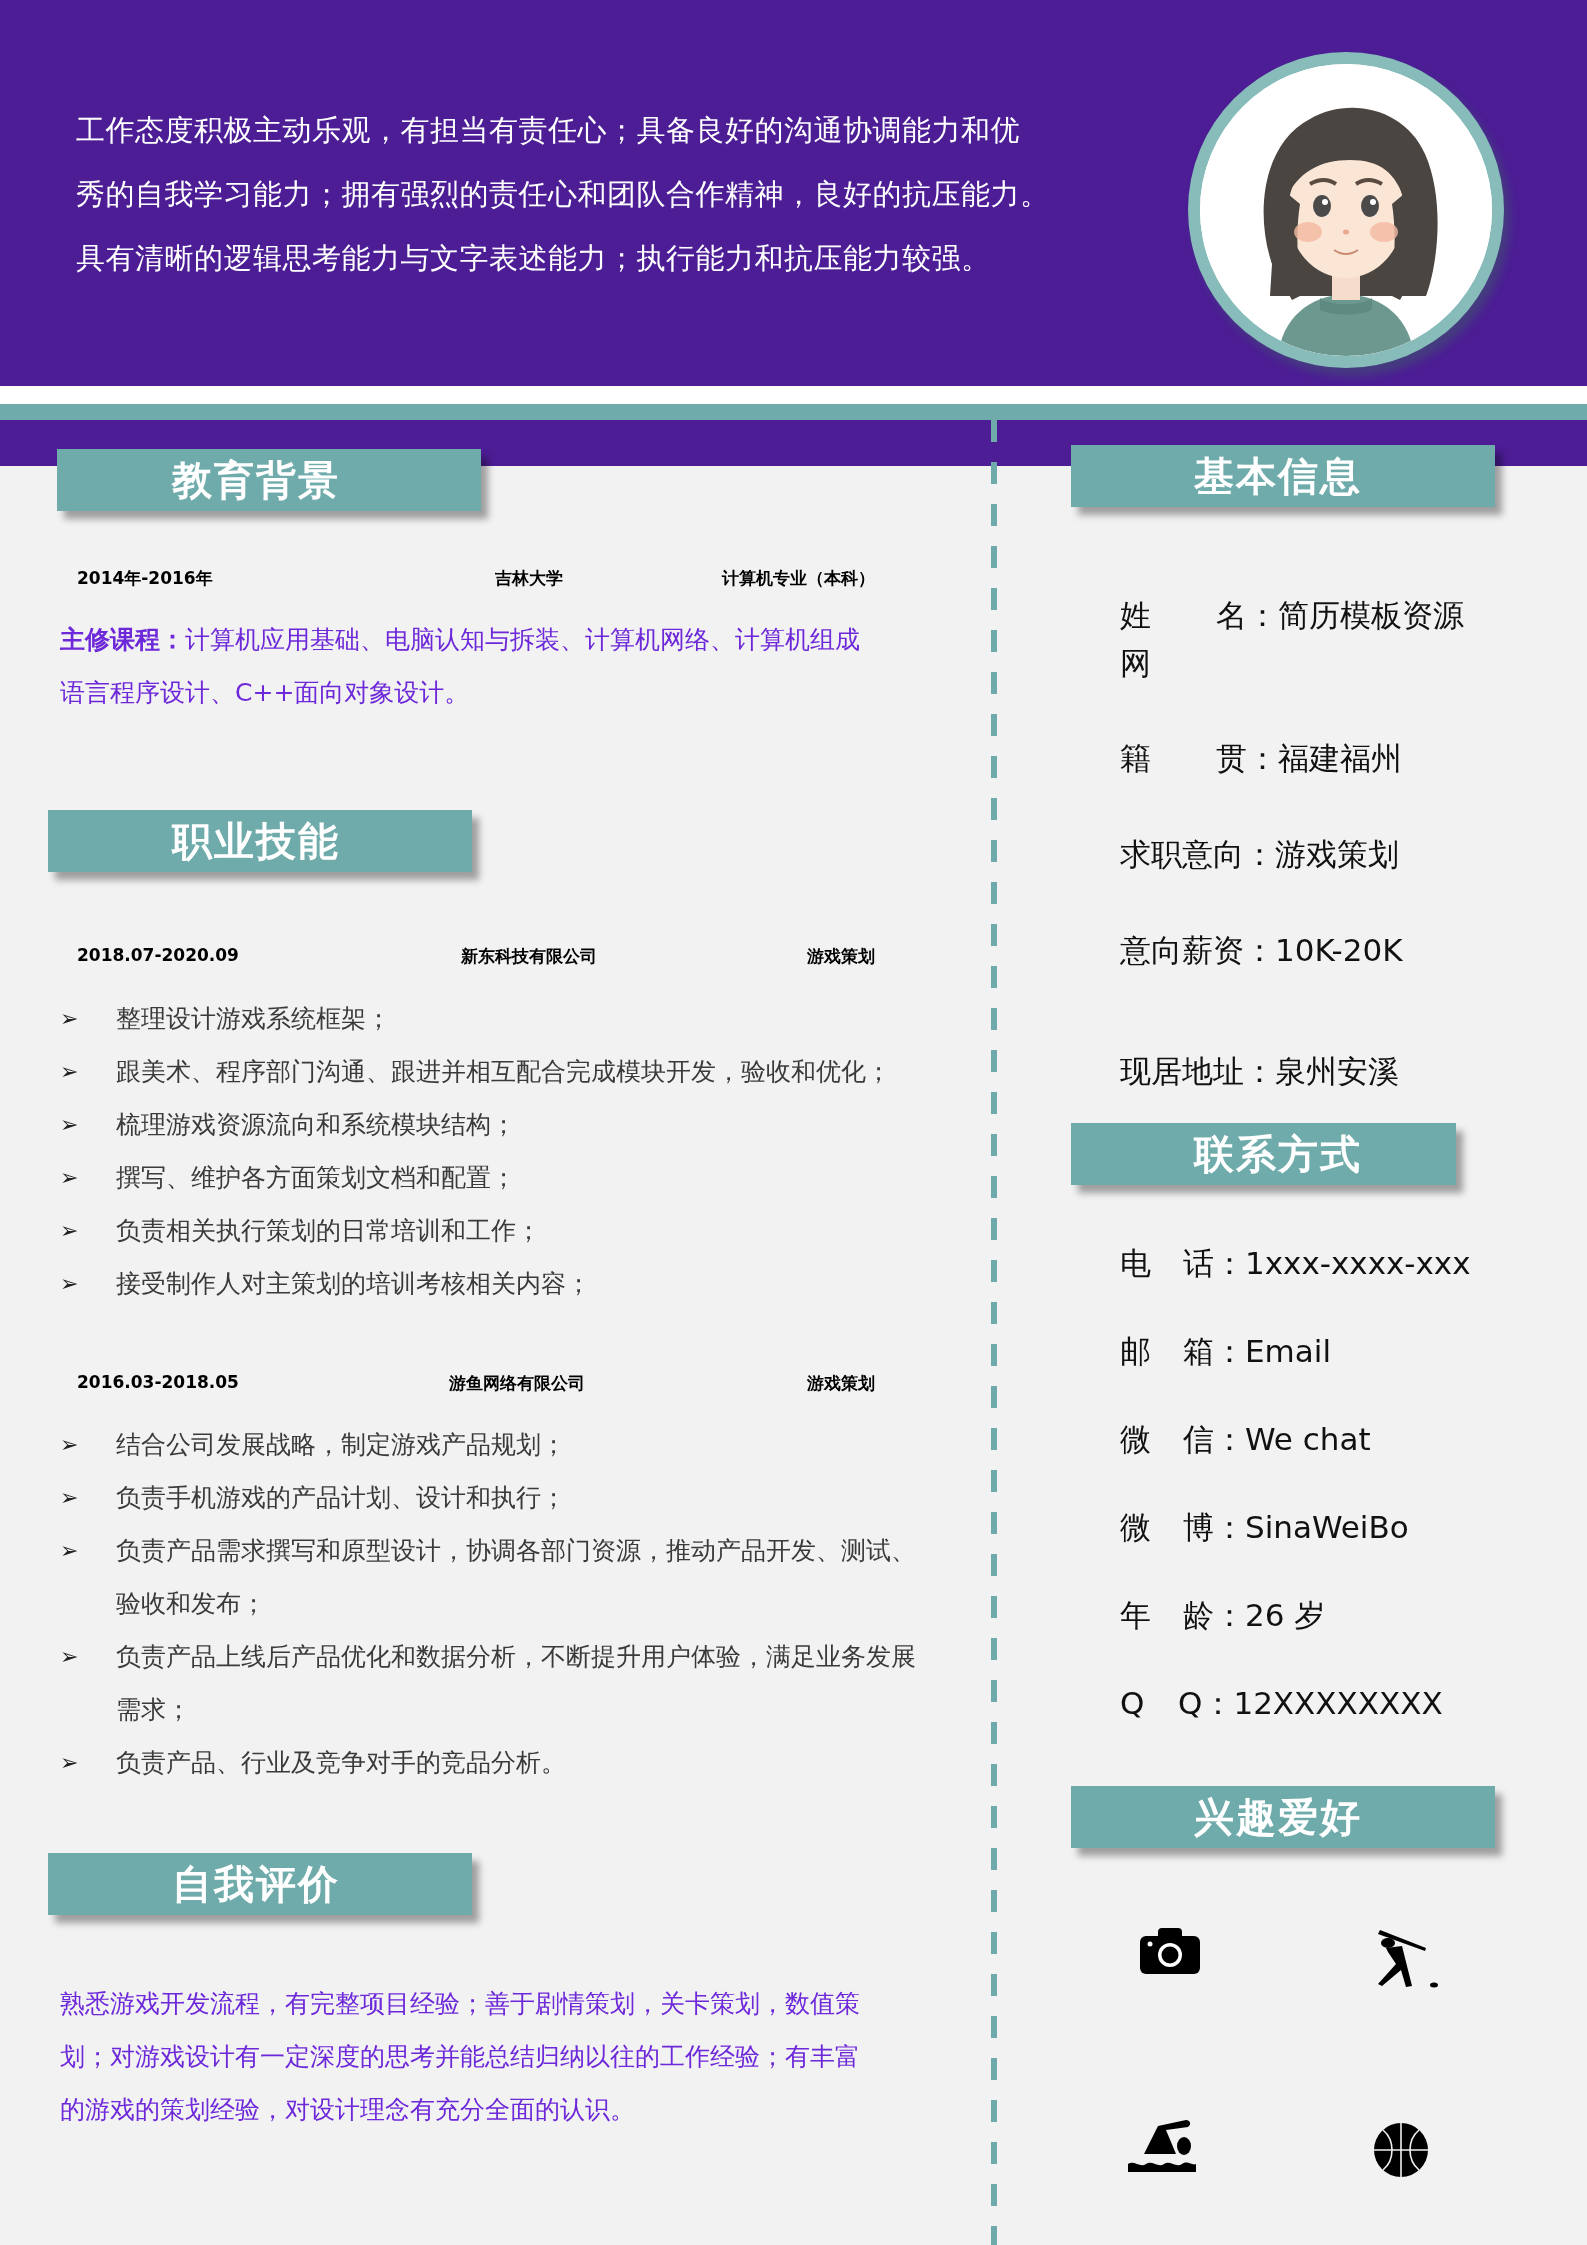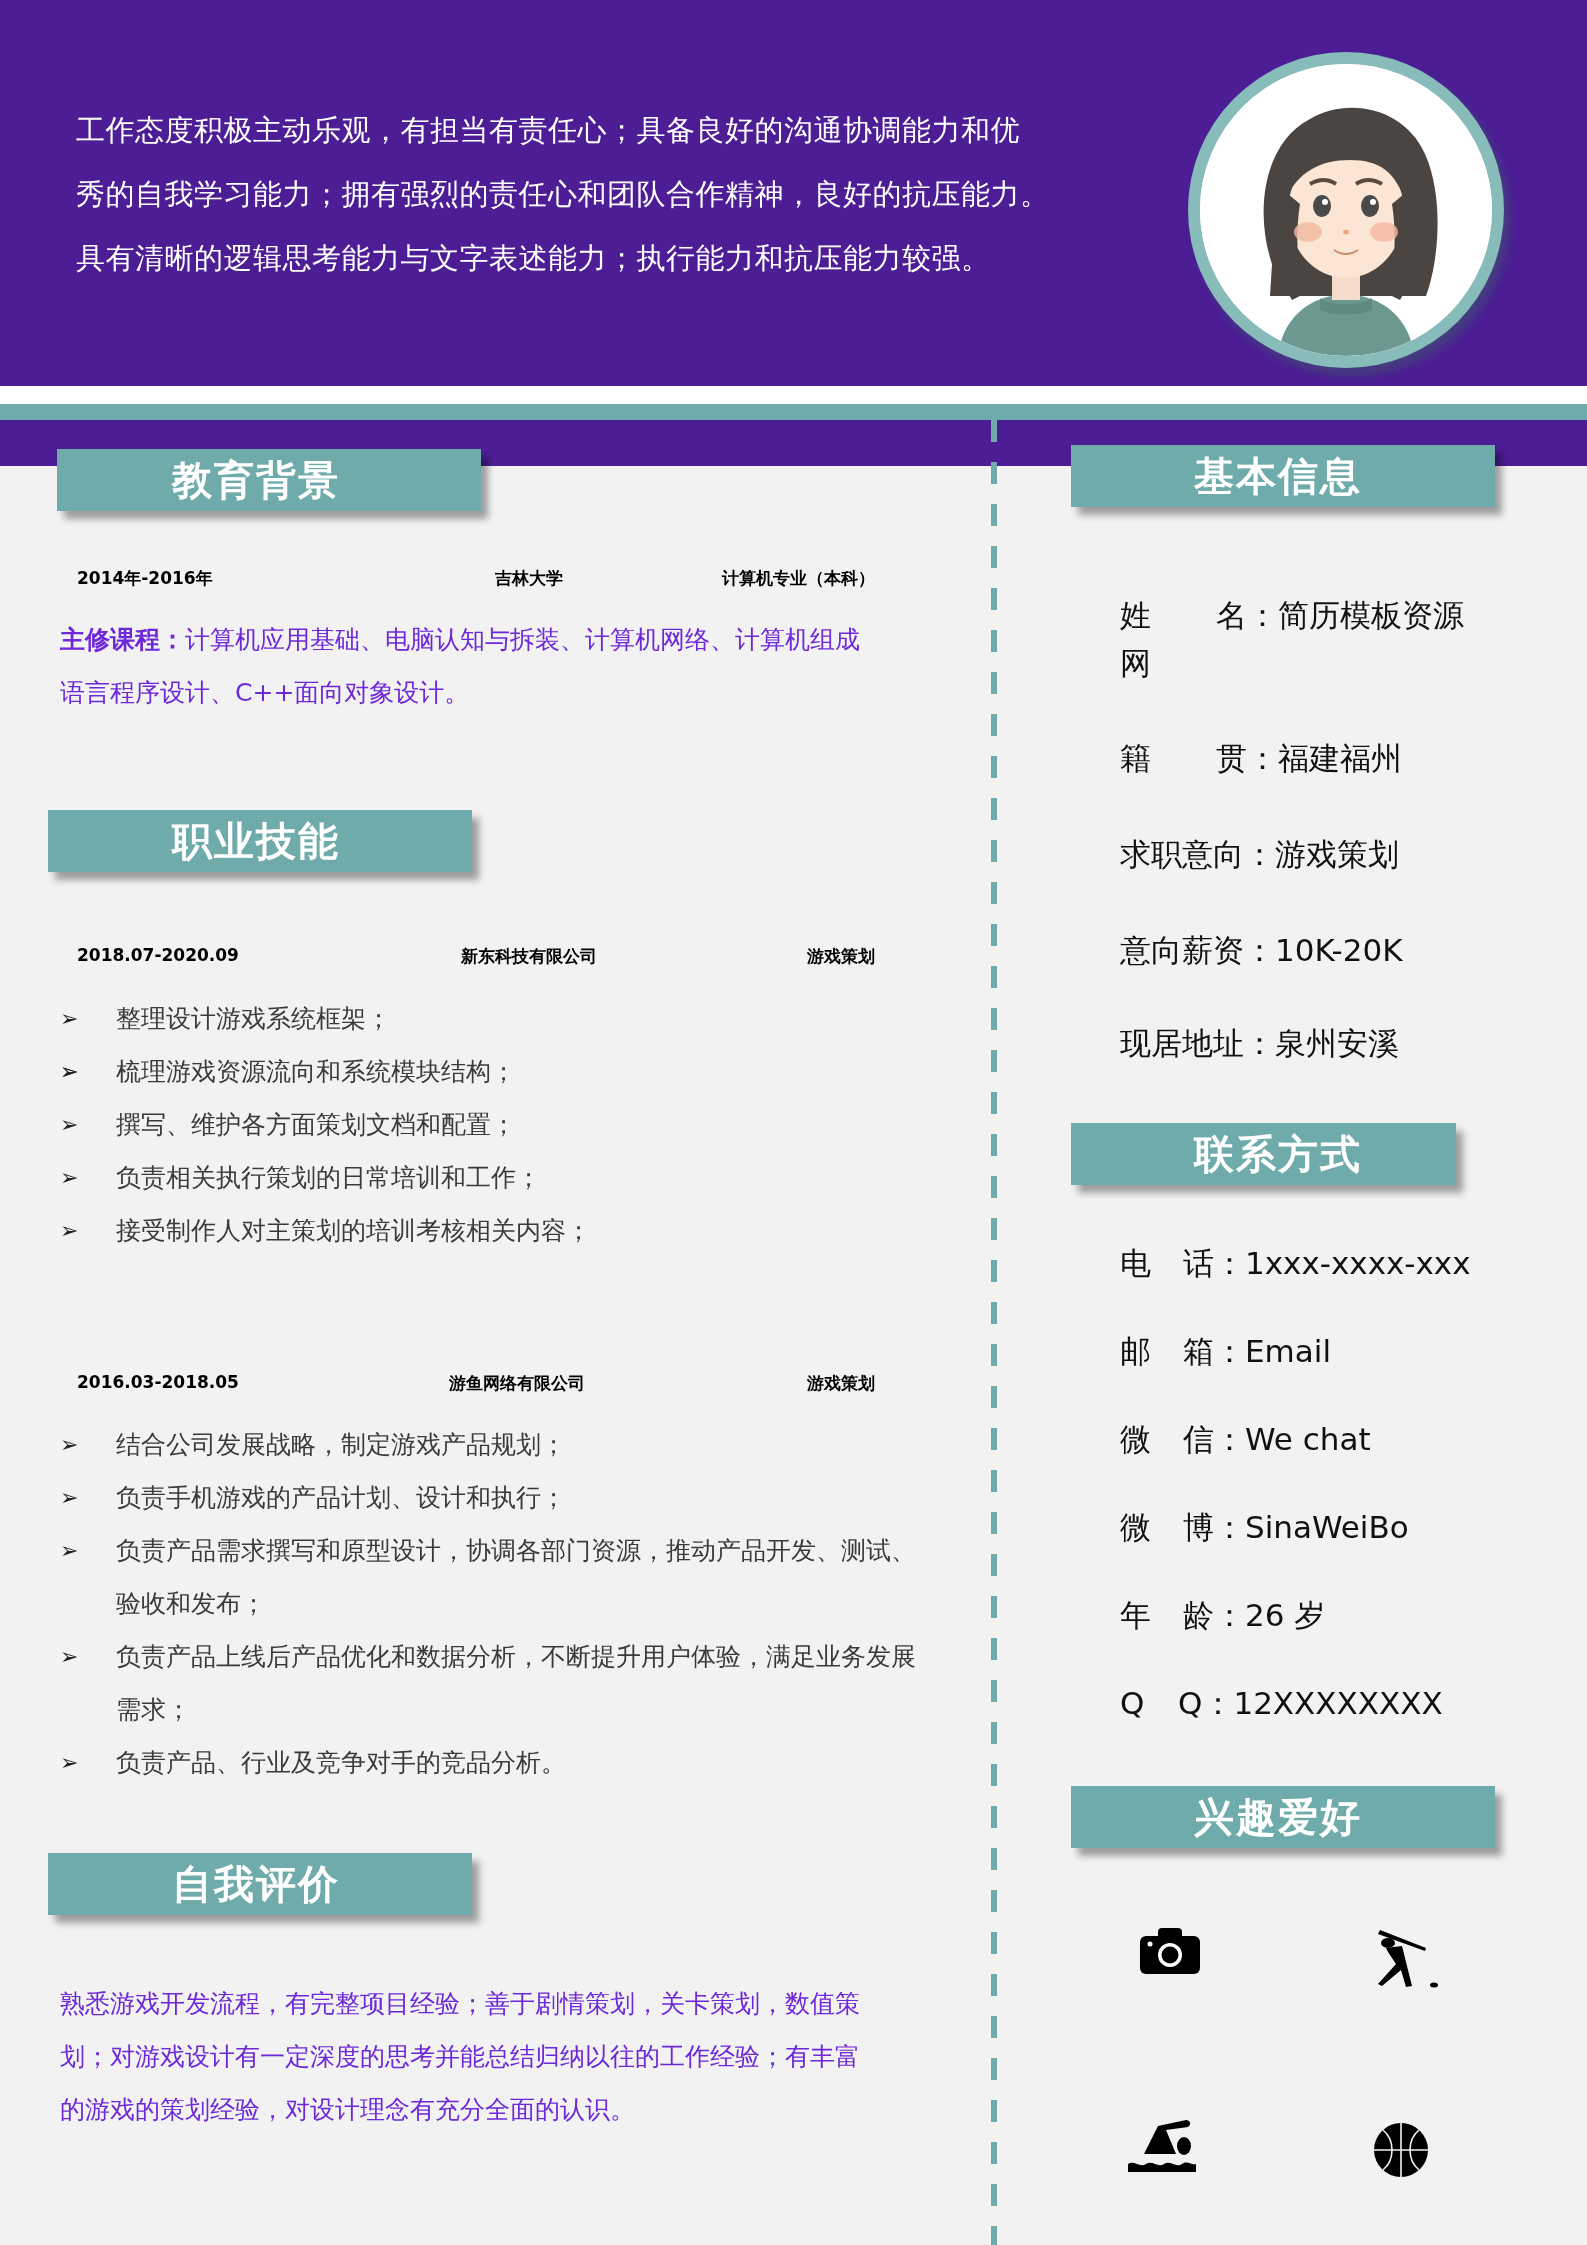--- a/index.html
+++ b/index.html
@@ -110,21 +110,21 @@
 </div>
 
 <div class="edu-row" style="top:945px;">
   <span style="left:0;">2018.07-2020.09</span>
   <span style="left:384px;">新东科技有限公司</span>
   <span style="left:730px;">游戏策划</span>
 </div>
 
 <ul class="bullets" style="top:992px;">
   <li><span class="arrow">➢</span><span>整理设计游戏系统框架；</span></li>
-  <li><span class="arrow">➢</span></li>
+  <li><span class="arrow">➢</span><span>跟美术、程序部门沟通、跟进并相互配合完成模块开发，验收和优化；</span></li>
   <li><span class="arrow">➢</span><span>梳理游戏资源流向和系统模块结构；</span></li>
   <li><span class="arrow">➢</span><span>撰写、维护各方面策划文档和配置；</span></li>
   <li><span class="arrow">➢</span><span>负责相关执行策划的日常培训和工作；</span></li>
   <li><span class="arrow">➢</span><span>接受制作人对主策划的培训考核相关内容；</span></li>
 </ul>
 
 <div class="edu-row" style="top:1372px;">
   <span style="left:0;">2016.03-2018.05</span>
   <span style="left:372px;">游鱼网络有限公司</span>
   <span style="left:730px;">游戏策划</span>
@@ -161,21 +161,21 @@
   </div>
   <div class="info-row" style="top:143px;">
     <span class="lbl" style="width:96px;">籍</span><span class="lbl">贯：</span><span class="val">福建福州</span>
   </div>
   <div class="info-row" style="top:239px;">
     <span class="lbl">求职意向：</span><span class="val">游戏策划</span>
   </div>
   <div class="info-row" style="top:335px;">
     <span class="lbl">意向薪资：</span><span class="val">10K-20K</span>
   </div>
-  <div class="info-row" style="top:428px;font-family:Liberation Serif, serif;">
+  <div class="info-row" style="top:456px;font-family:Liberation Serif, serif;">
     <span class="lbl">现居地址：</span><span class="val">泉州安溪</span>
   </div>
 </div>
 
 <div class="sec-title" style="left:1071px; top:1123px; width:385px;">
   <span style="left:123px;">联系方式</span>
 </div>
 
 <div class="info" style="top:1243px;">
   <div class="info-row" style="top:0;">

